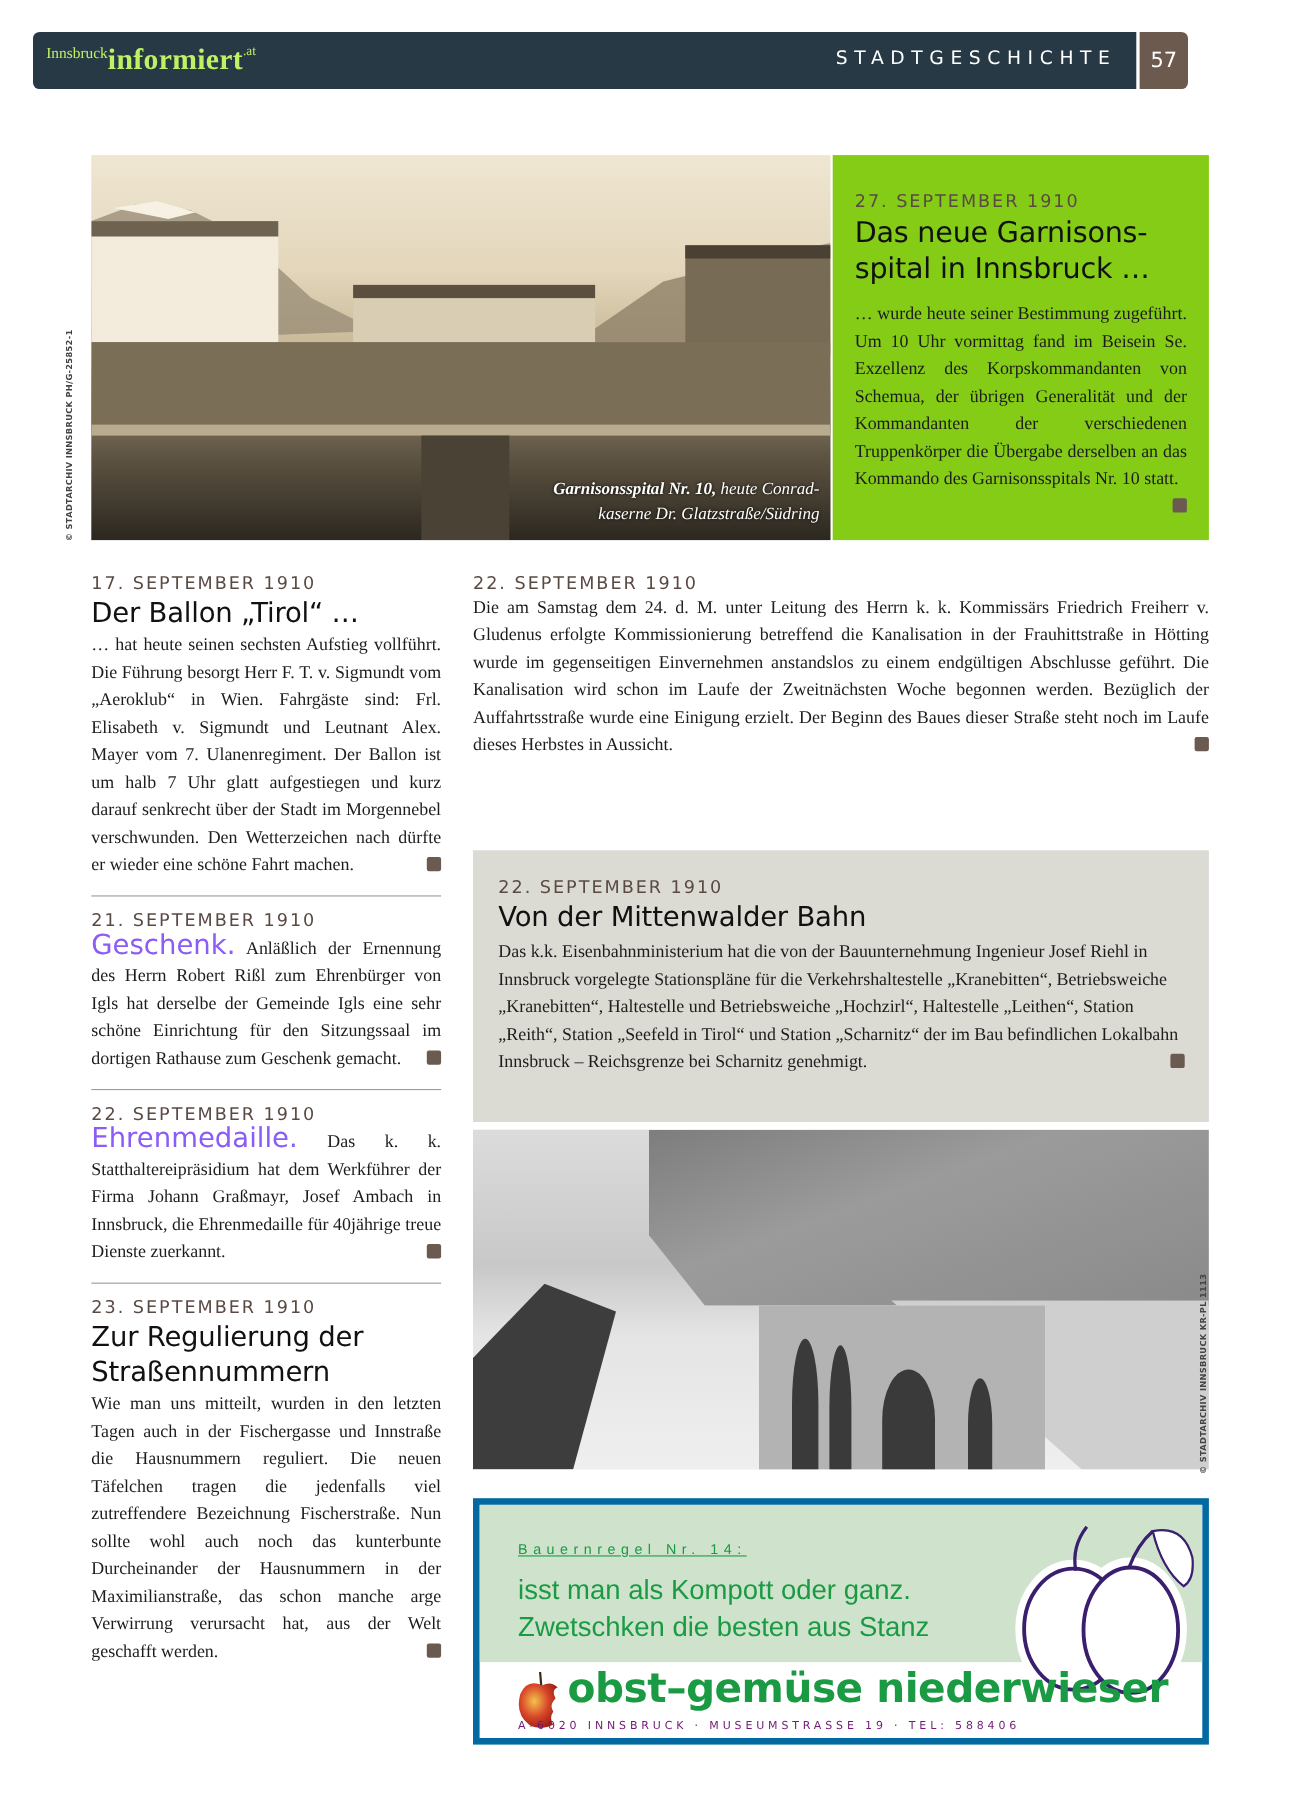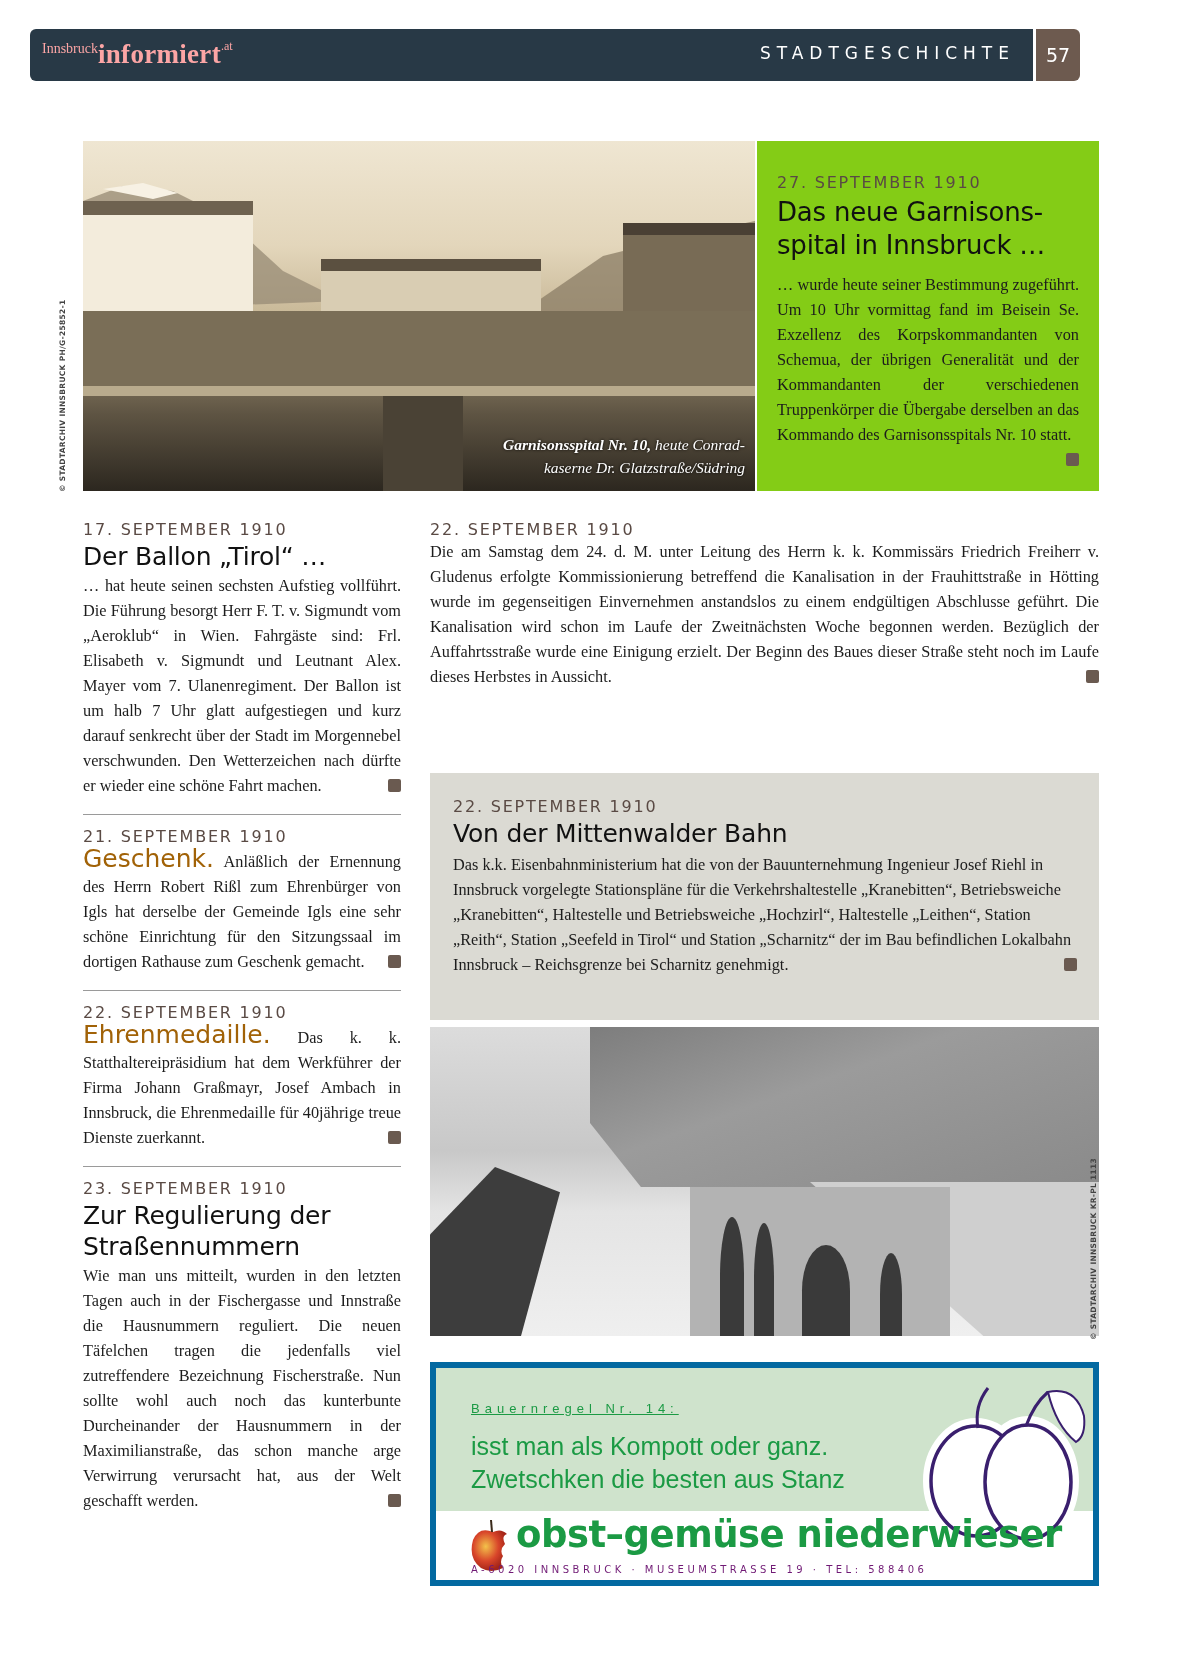--- a/index.html
+++ b/index.html
@@ -1,21 +1,21 @@
 <!DOCTYPE html>
 <html><head>
 <meta charset="utf-8">
 <style>
   * { box-sizing: border-box; margin: 0; padding: 0; }
   html, body { width: 1181px; height: 1654px; background: #ffffff; overflow: hidden; }
   body { position: relative; font-family: "Liberation Serif", "DejaVu Serif", serif; color: #1c1c1c; }
 
   
   .hdr { position: absolute; left: 30px; top: 29px; width: 1003px; height: 52px; background: #283946; border-radius: 6px 0 0 6px; }
-  .hdr .logo { position: absolute; left: 12px; top: 10px; color: #fca5a5; white-space: nowrap; font-family: "Liberation Serif", serif; }
+  .hdr .logo { position: absolute; left: 12px; top: 10px; color: #bef264; white-space: nowrap; font-family: "Liberation Serif", serif; }
   .hdr .logo .l1 { font-size: 14px; vertical-align: 10px; }
   .hdr .logo .l2 { font-size: 27px; font-weight: bold; letter-spacing: 0.3px; }
   .hdr .logo .l3 { font-size: 12px; vertical-align: 13px; }
   .hdr .section { position: absolute; right: 18px; top: 14px; color: #fff; font-family: "DejaVu Sans", sans-serif; font-size: 17px; letter-spacing: 6px; }
   .pg { position: absolute; left: 1036px; top: 29px; width: 44px; height: 52px; background: #6d5a4f; border-radius: 0 6px 6px 0; color: #fff; font-family: "DejaVu Sans", sans-serif; font-size: 19px; text-align: center; line-height: 52px; }
 
   
   .date { font-family: "DejaVu Sans", sans-serif; font-size: 16px; letter-spacing: 1.8px; color: #5a4a44; }
   .title { font-family: "DejaVu Sans", sans-serif; font-size: 25px; line-height: 31px; color: #111; font-weight: normal; letter-spacing: -0.2px; }
   .body { font-family: "Liberation Serif", serif; font-size: 16.3px; line-height: 25px; text-align: justify; color: #1c1c1c; }
@@ -40,21 +40,21 @@
 
   
   .box27 { position: absolute; left: 757px; top: 141px; width: 342px; height: 350px; background: #84cc16; padding: 32px 20px 0 20px; }
   .box27 .title { font-size: 26px; line-height: 33px; margin-top: 4px; margin-bottom: 10px; }
 
   
   .colL { position: absolute; left: 83px; top: 520px; width: 318px; }
   .colL .title { margin-top: 2px; margin-bottom: 1px; }
   .colL .art { padding-bottom: 12px; }
   .colL .rule { margin: 4px 0 12px 0; }
-  .inline-title { font-family: "DejaVu Sans", sans-serif; font-size: 25px; color: #a16207; }
+  .inline-title { font-family: "DejaVu Sans", sans-serif; font-size: 25px; color: #8b5cf6; }
 
   
   .art26 { position: absolute; left: 430px; top: 520px; width: 669px; }
   .art26 .title { margin: 2px 0 1px 0; }
   .box22 { position: absolute; left: 430px; top: 773px; width: 669px; height: 247px; background: #dbdad3; padding: 24px 22px 0 23px; }
   .box22 .title { margin: 2px 0 3px 0; }
 
   
   .photo2 { position: absolute; left: 430px; top: 1027px; width: 669px; height: 309px; overflow: hidden;
     background: linear-gradient(180deg, #dcdcdc 0%, #c8c8c8 40%, #e4e4e4 60%, #efefef 100%); }

